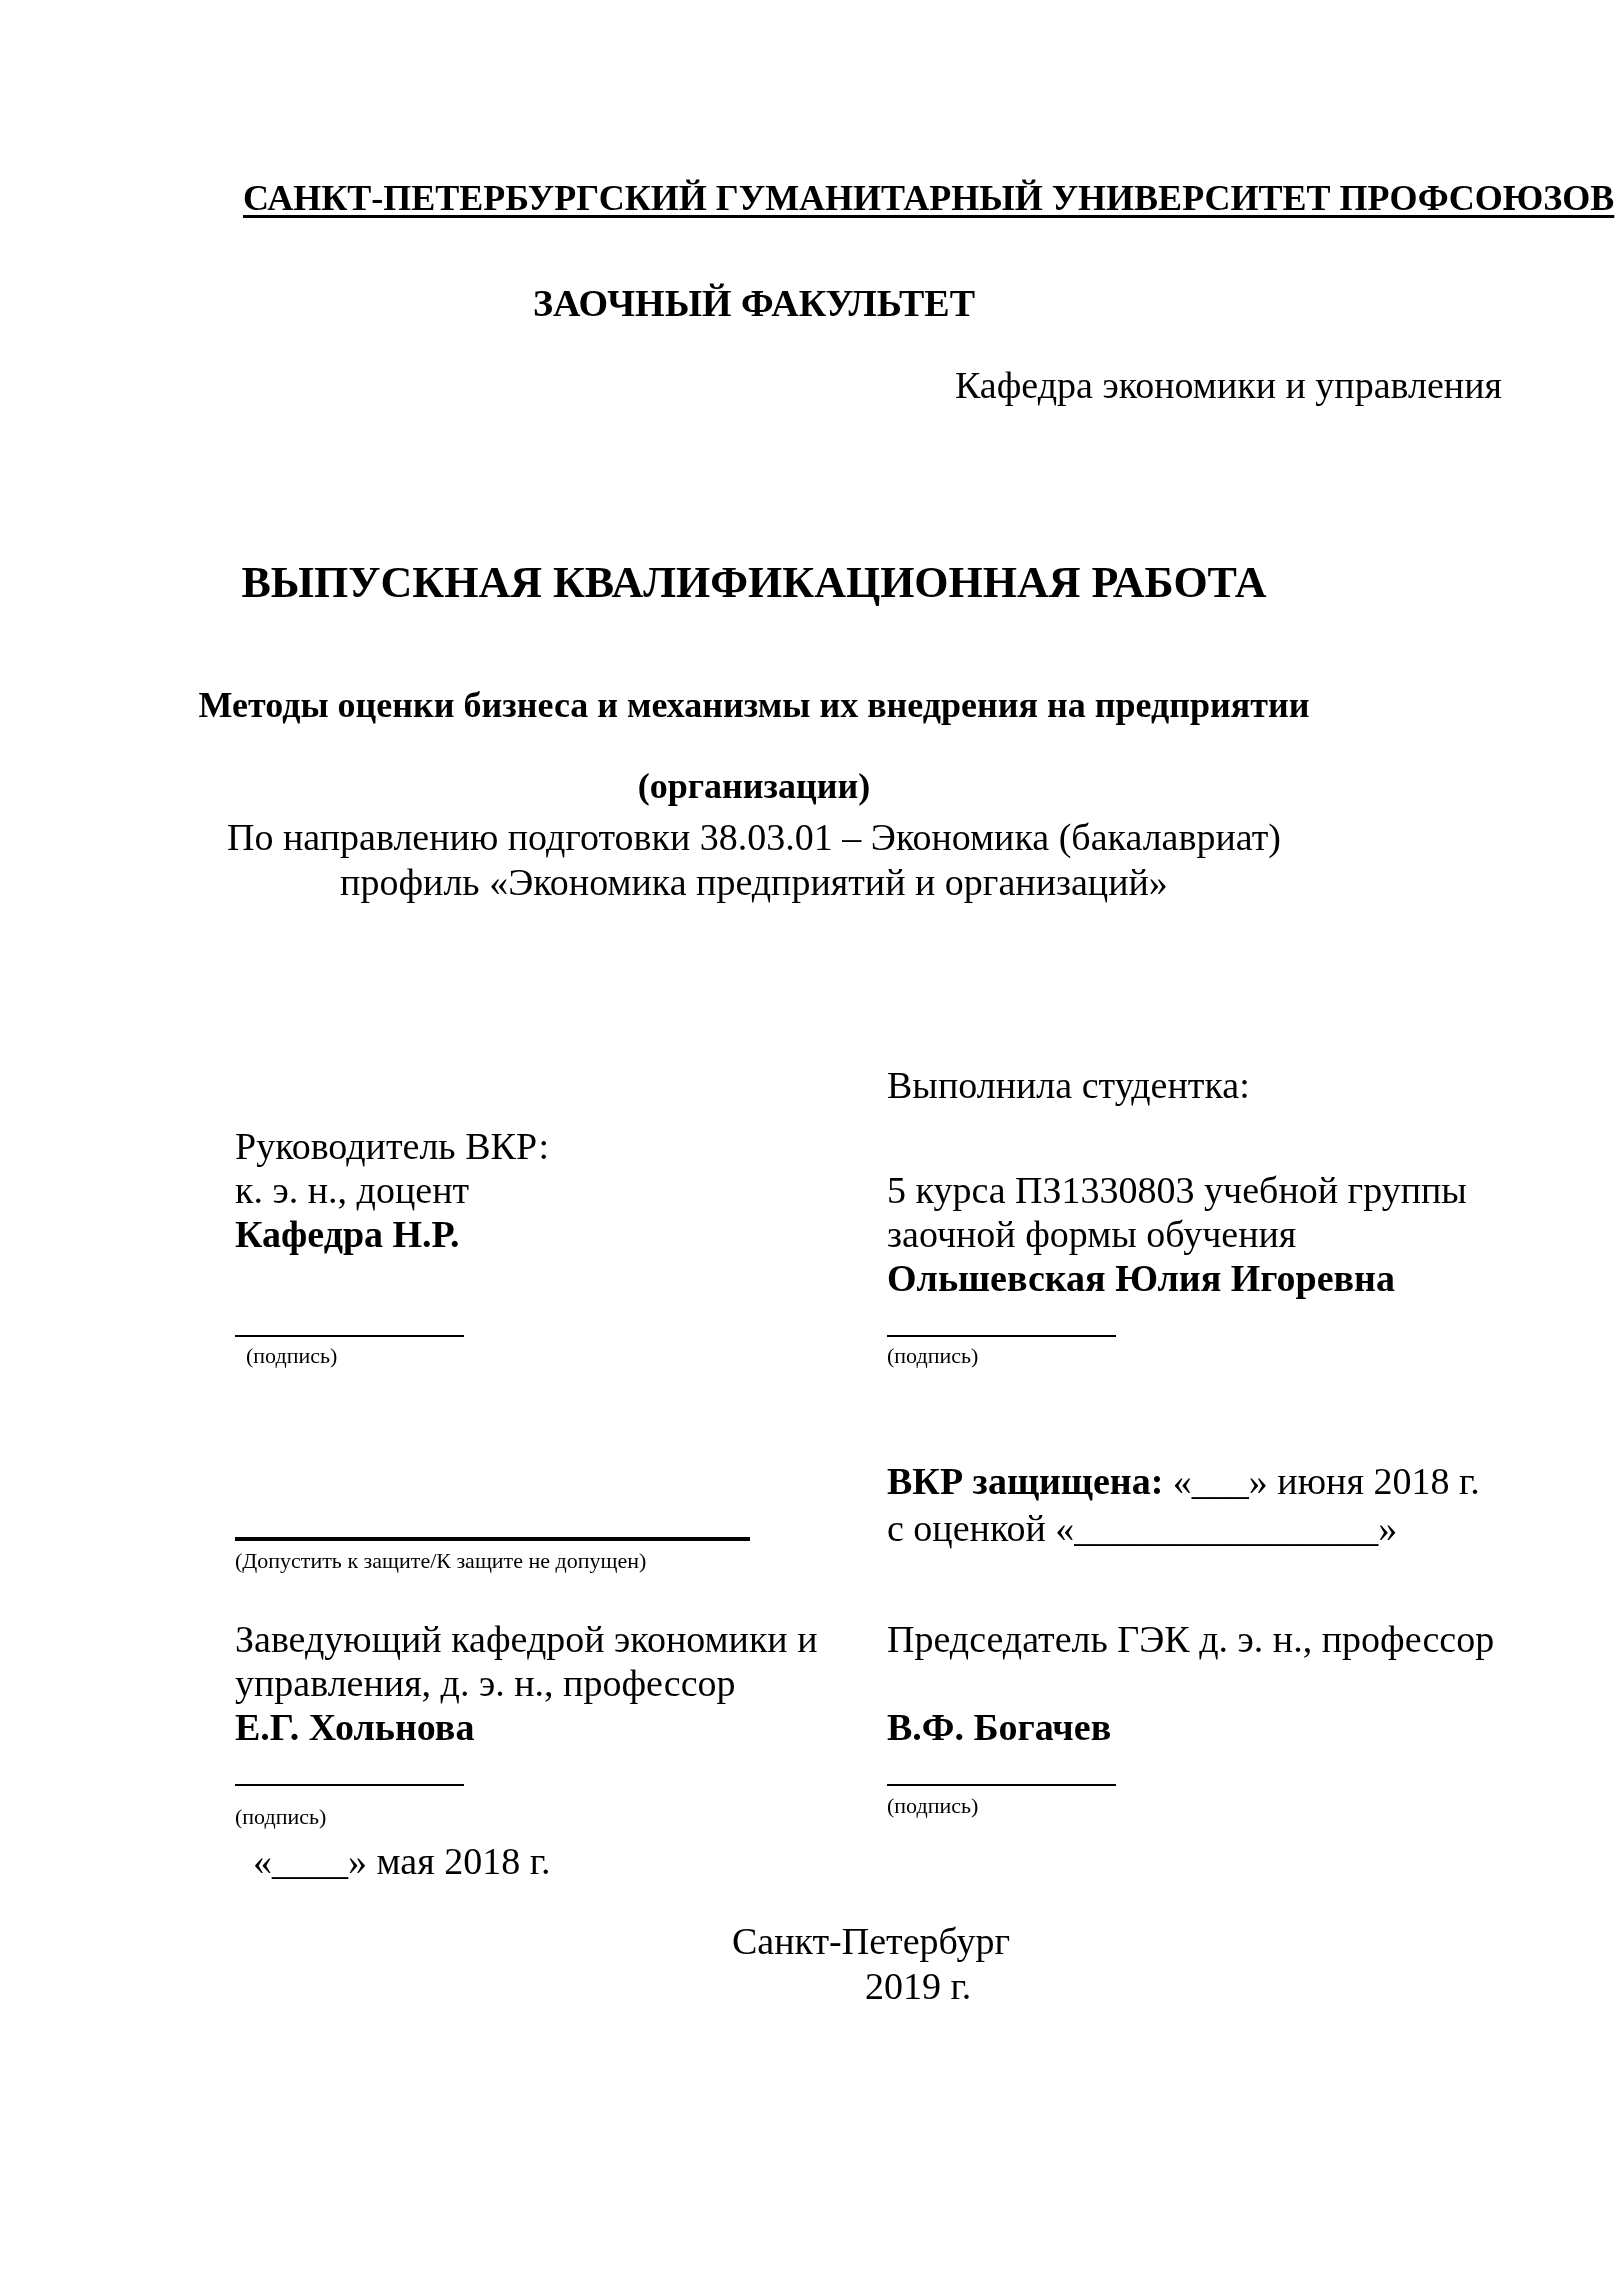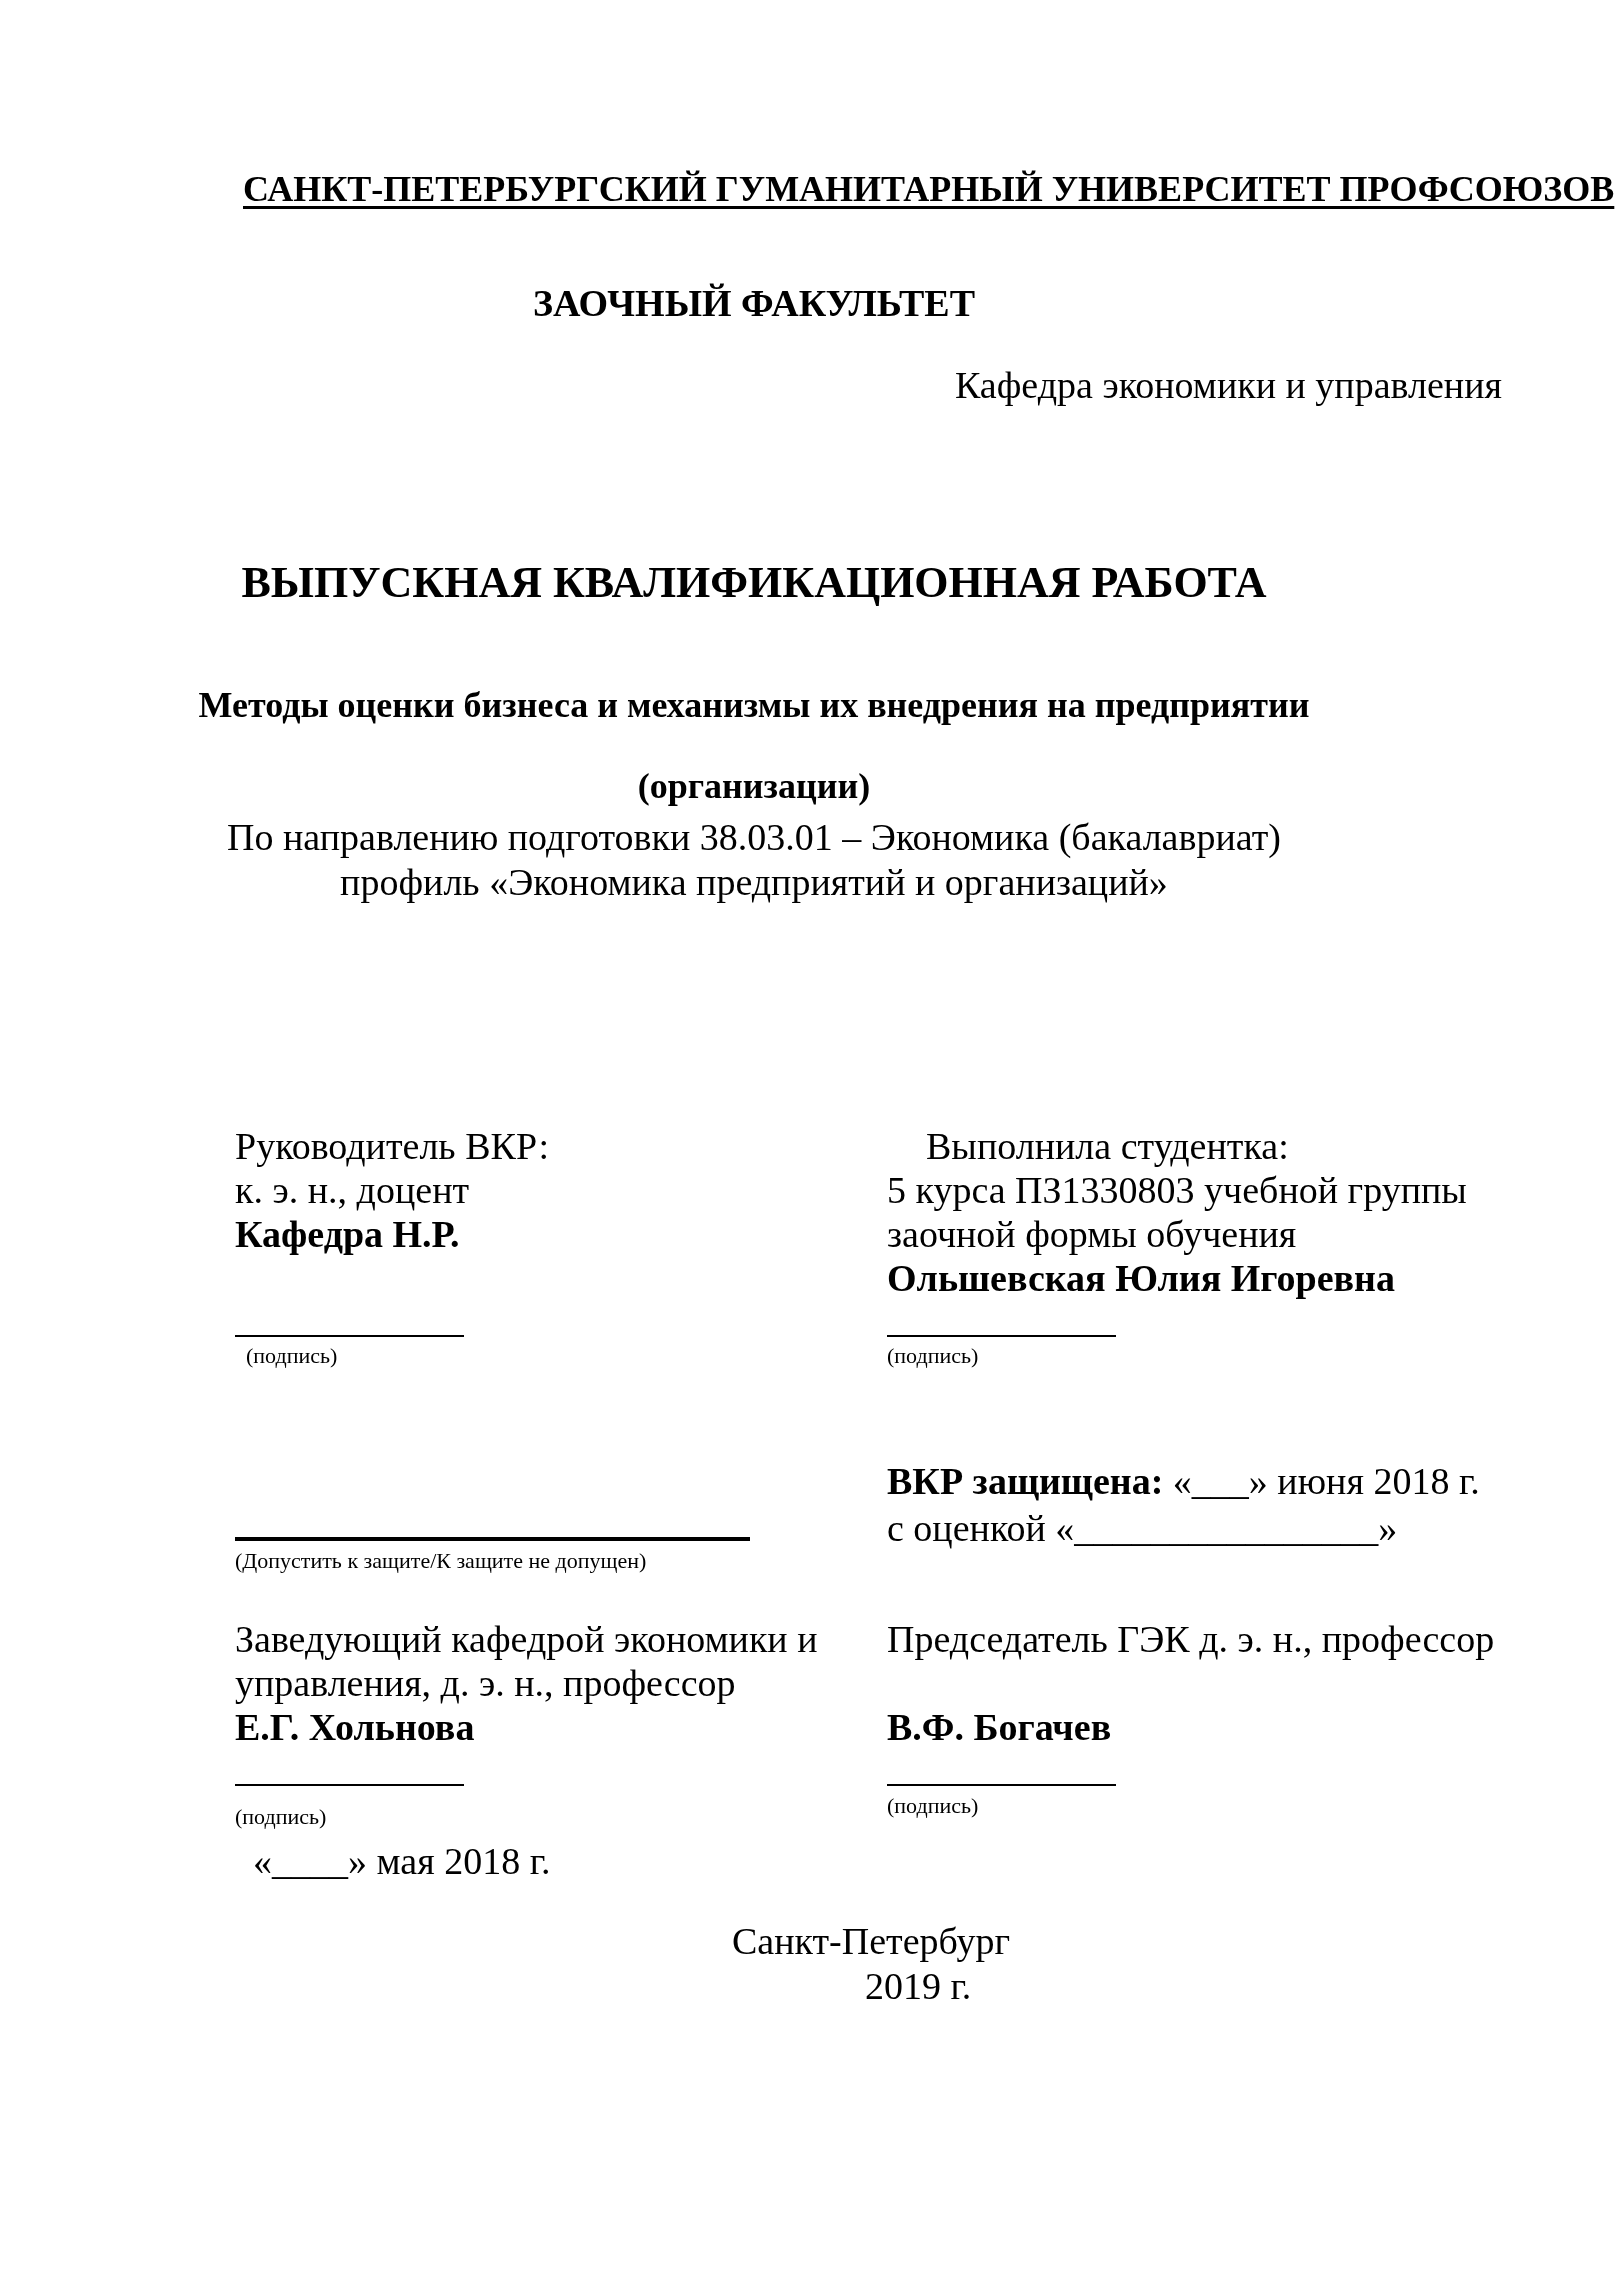--- a/index.html
+++ b/index.html
@@ -10,40 +10,40 @@
   .f46 { font-size: 36px; }
   .f28 { font-size: 22px; }
   .b { font-weight: bold; }
   .center { left: 0; width: 1508px; text-align: center; }
   .u { text-decoration: underline; text-decoration-thickness: 3.1px; text-underline-offset: 4.7px; }
   .line { position: absolute; height: 2.4px; background: #000; }
 </style>
 </head>
 <body>
 
-<div class="abs f46 b u" style="left:243px; top:171px; width:1253px; text-align:left;">САНКТ-ПЕТЕРБУРГСКИЙ ГУМАНИТАРНЫЙ УНИВЕРСИТЕТ ПРОФСОЮЗОВ</div>
+<div class="abs f46 b u" style="left:243px; top:180px; width:1253px; text-align:left;">САНКТ-ПЕТЕРБУРГСКИЙ ГУМАНИТАРНЫЙ УНИВЕРСИТЕТ ПРОФСОЮЗОВ</div>
 <div class="abs f48 b center" style="top:284px;">ЗАОЧНЫЙ ФАКУЛЬТЕТ</div>
 <div class="abs f48" style="right:121px; top:366px;">Кафедра экономики и управления</div>
 
 <div class="abs b center" style="top:561px; font-size:44px;">ВЫПУСКНАЯ КВАЛИФИКАЦИОННАЯ РАБОТА</div>
 <div class="abs f46 b center" style="top:687px;">Методы оценки бизнеса и механизмы их внедрения на предприятии</div>
 <div class="abs f46 b center" style="top:732px;margin-top:36px;">(организации)</div>
 <div class="abs f48 center" style="top:818px;">По направлению подготовки 38.03.01 – Экономика (бакалавриат)</div>
 <div class="abs f48 center" style="top:863px;">профиль «Экономика предприятий и организаций»</div>
 
 <div>
   <div class="abs f48" style="left:235px; top:1127px;">Руководитель ВКР:</div>
   <div class="abs f48" style="left:235px; top:1171px;">к. э. н., доцент</div>
   <div class="abs f48 b" style="left:235px; top:1215px;">Кафедра Н.Р.</div>
   <div class="line" style="left:235px; top:1335px; width:229px;"></div>
   <div class="abs f28" style="left:246px; top:1345px;">(подпись)</div>
 </div>
 
 <div>
-  <div class="abs f48" style="left:887px; top:1127px;margin-left:39px;">Выполнила студентка:</div>
+  <div class="abs f48" style="left:887px; top:1066px;">Выполнила студентка:</div>
   <div class="abs f48" style="left:887px; top:1171px;">5 курса ПЗ1330803 учебной группы</div>
   <div class="abs f48" style="left:887px; top:1215px;">заочной формы обучения</div>
   <div class="abs f48 b" style="left:887px; top:1259px;">Ольшевская Юлия Игоревна</div>
   <div class="line" style="left:887px; top:1335px; width:229px;"></div>
   <div class="abs f28" style="left:887px; top:1345px;">(подпись)</div>
 </div>
 
 <div class="line" style="left:235px; top:1537px; width:515px; height:3.9px;"></div>
 <div class="abs f28" style="left:235px; top:1550px;">(Допустить к защите/К защите не допущен)</div>
 

